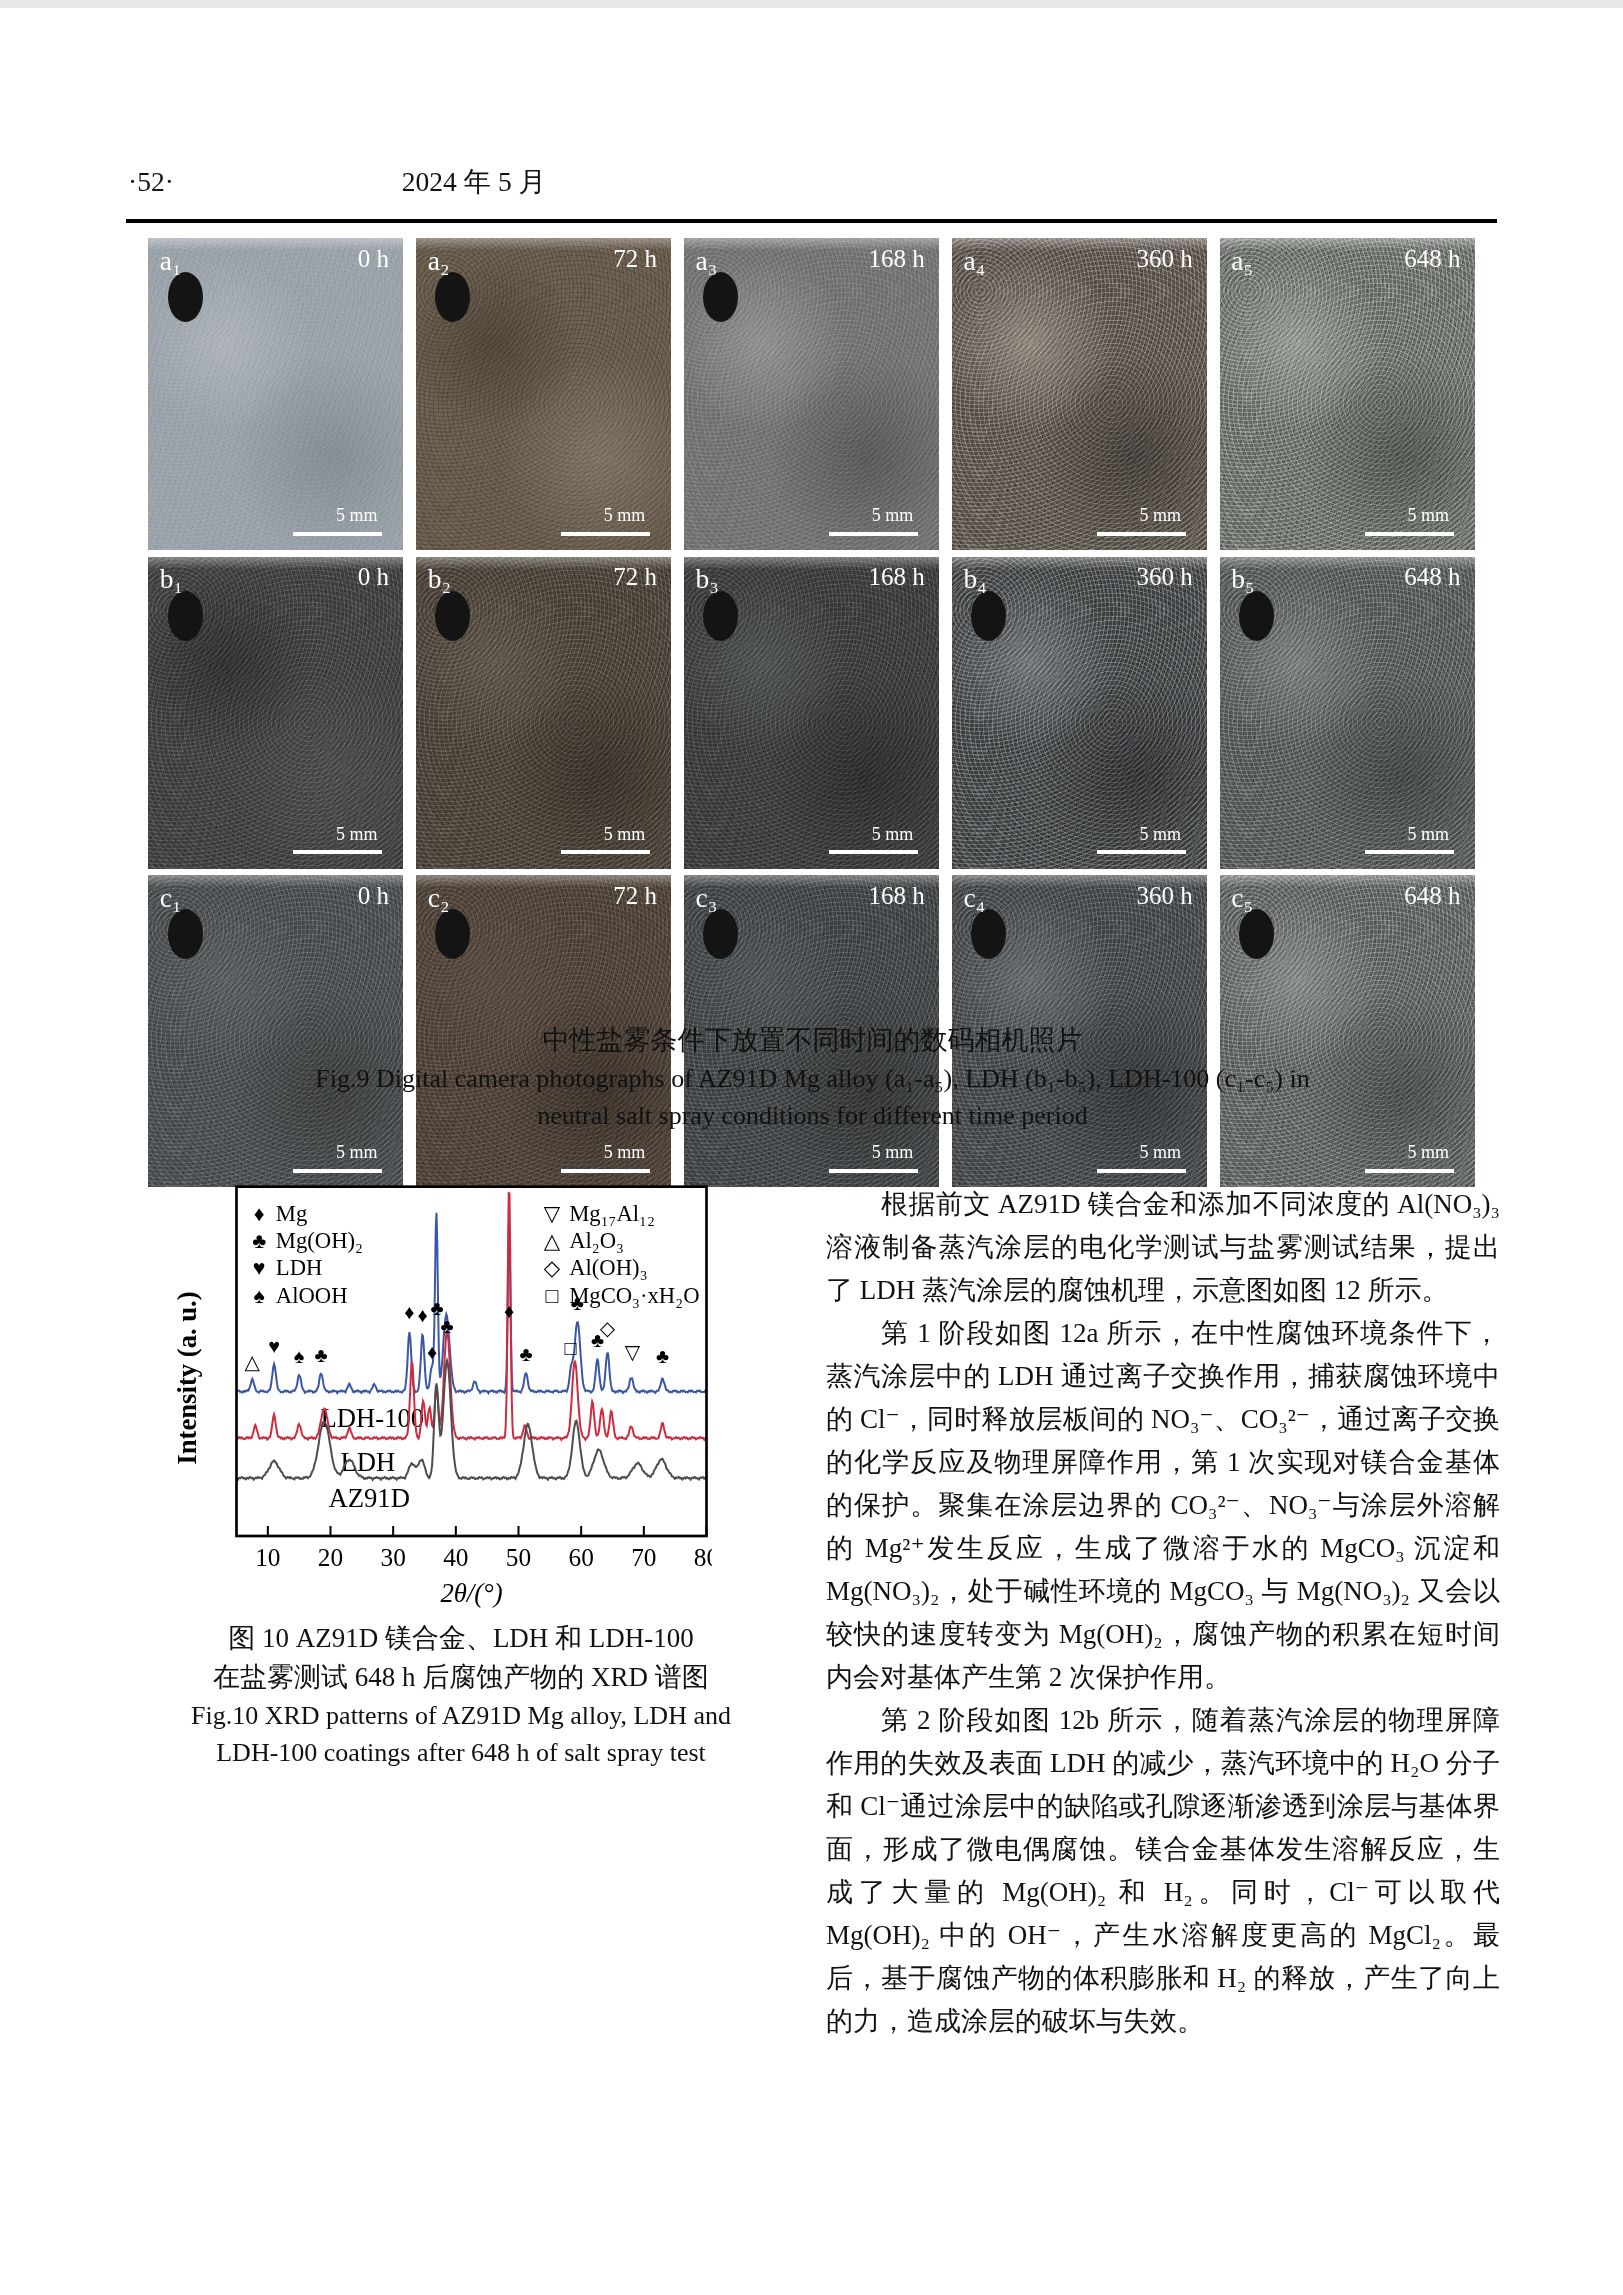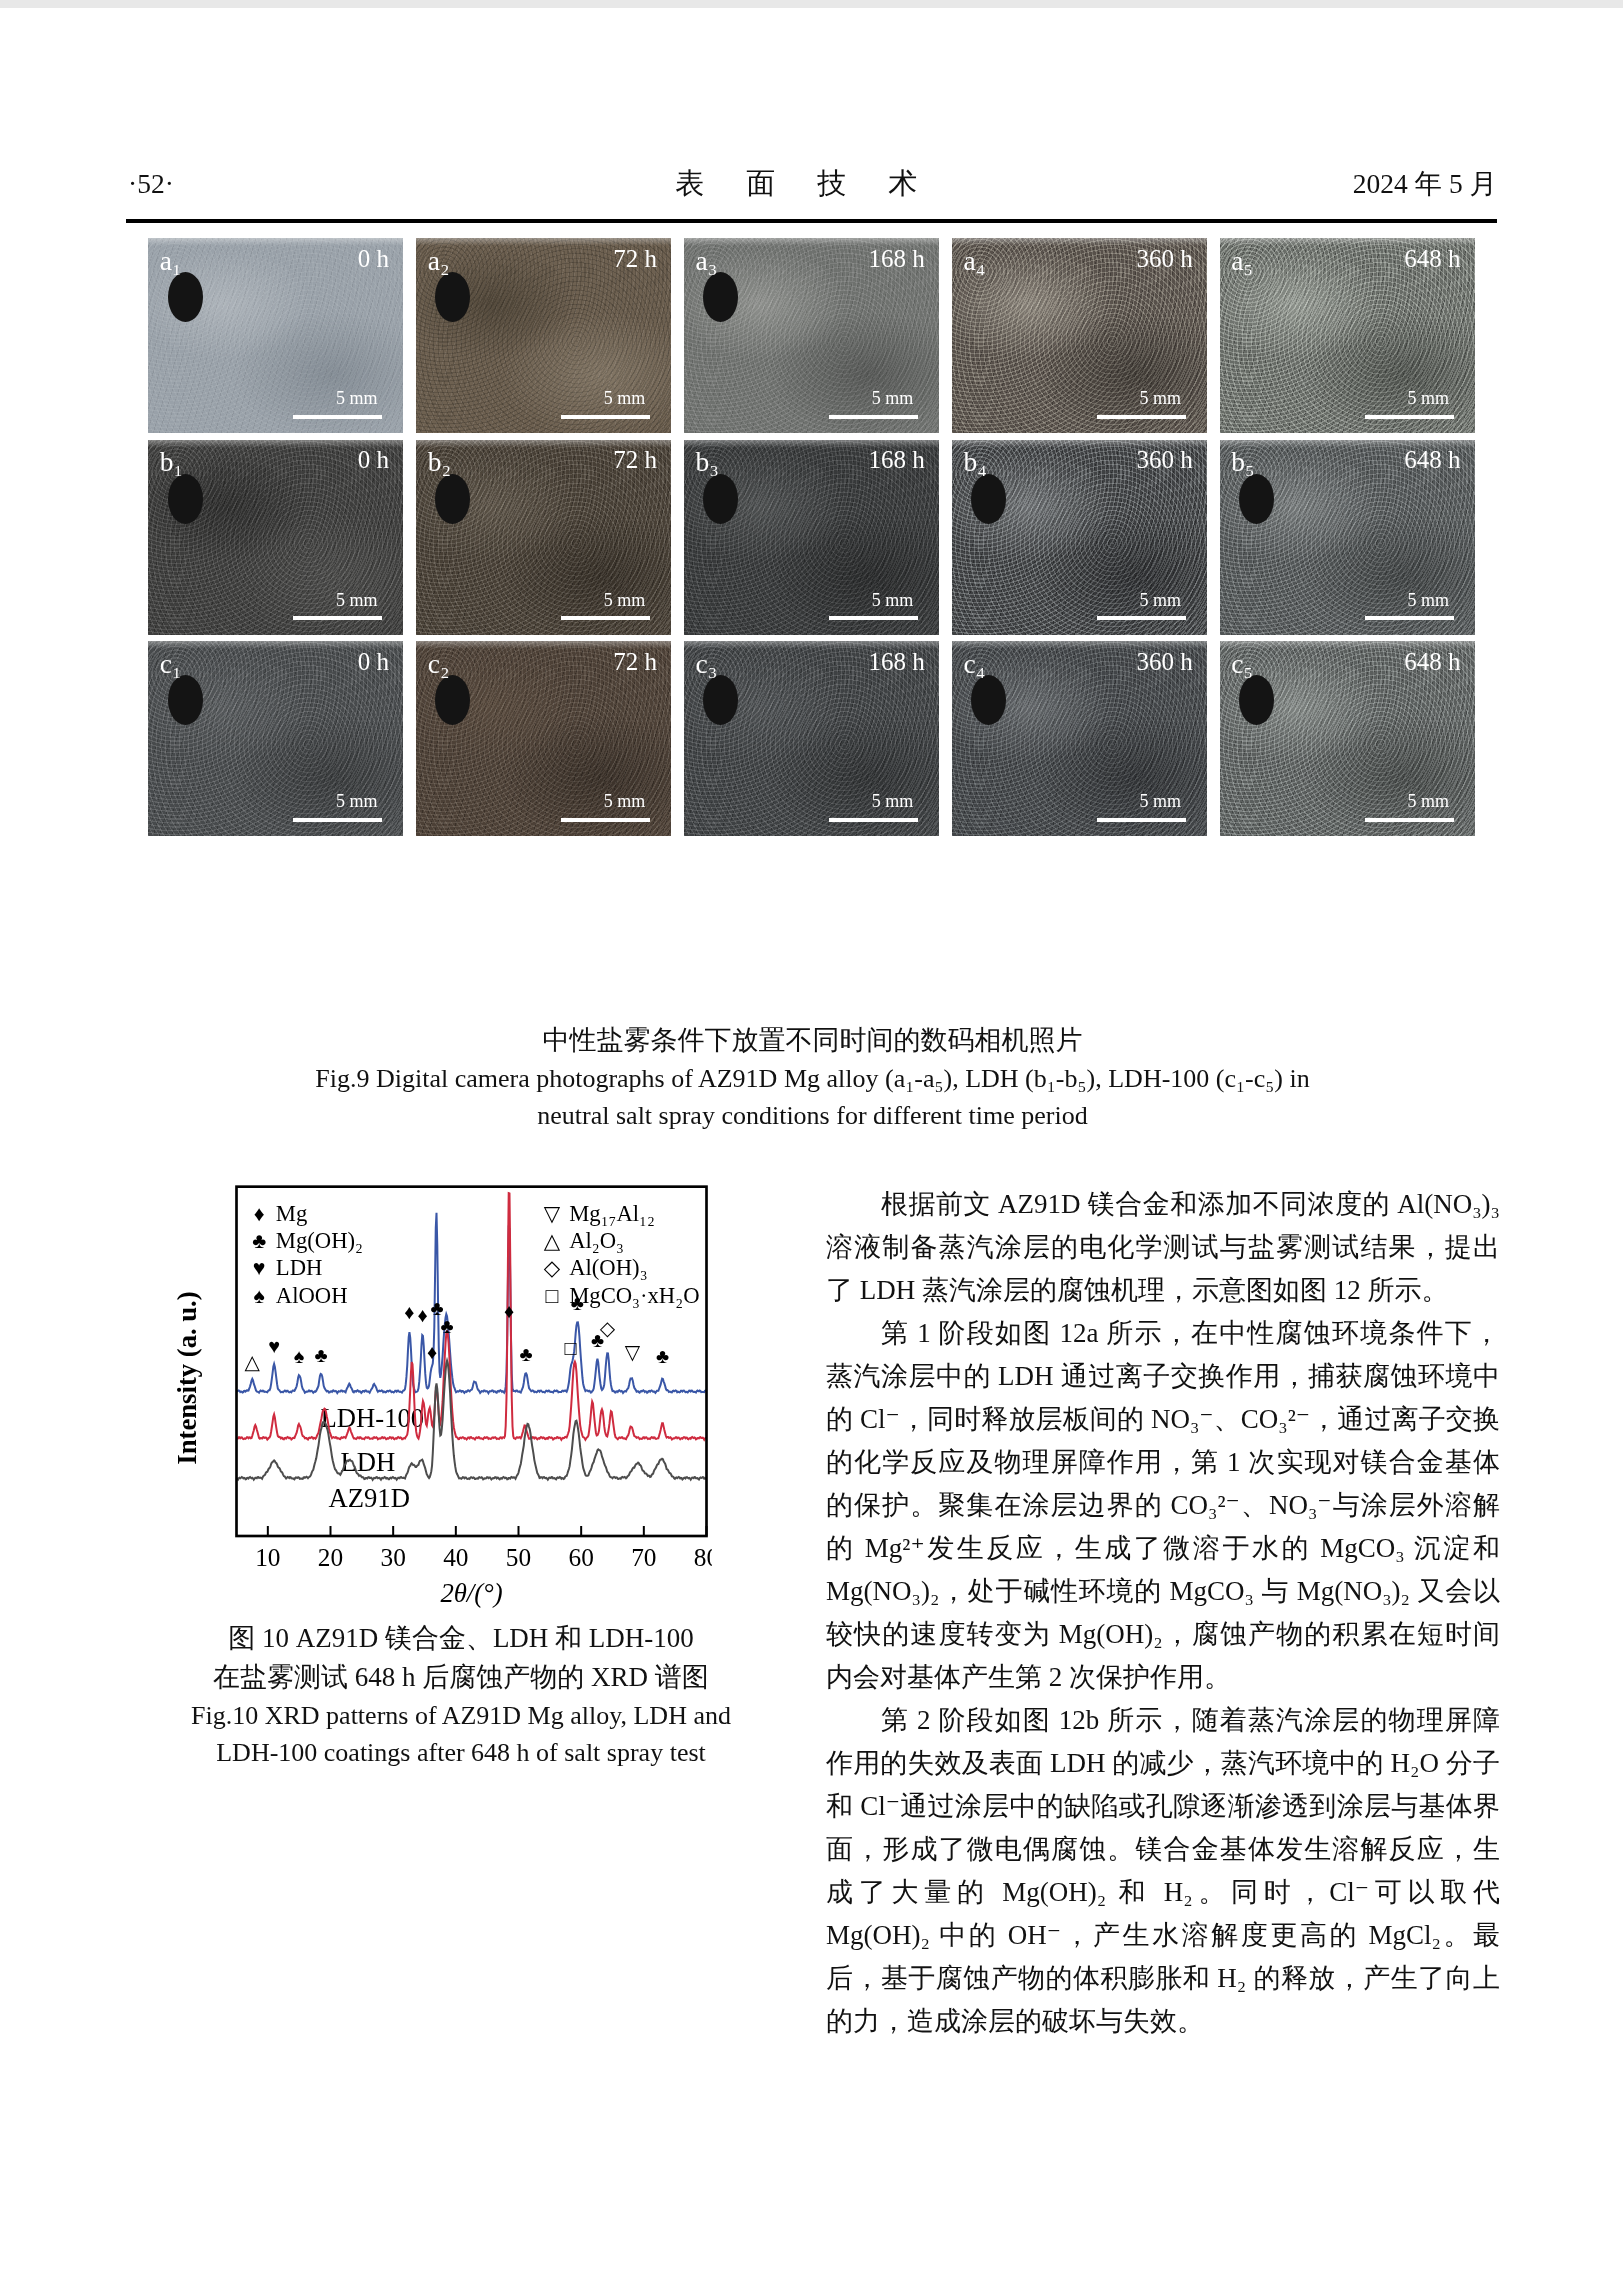--- a/index.html
+++ b/index.html
@@ -10,21 +10,21 @@
   .hdr{position:absolute;left:128px;top:156px;width:1369px;display:flex;align-items:baseline;
        font-size:27.5px;}
   .hdr .pno{width:196px;text-align:left;}
   .hdr .jt{flex:1;text-align:center;letter-spacing:6.5px;font-size:29px;}
   .hdr .dt{width:222px;text-align:right;}
   .hdr-rule{position:absolute;left:126px;top:211px;width:1371px;height:3.9px;background:#000;}
 
   
   .fig9-grid{position:absolute;left:148px;top:230px;width:1327px;
              display:grid;grid-template-columns:repeat(5,1fr);gap:6.5px 12.4px;}
-  .photo{position:relative;margin:0;height:195px;overflow:hidden;
+  .photo{position:relative;margin:0;height:312px;overflow:hidden;
          background-color:var(--base);
          background-image:
            linear-gradient(180deg, rgba(255,255,255,0.35), rgba(255,255,255,0) 4%),
            radial-gradient(ellipse 46% 38% at 30% 34%, var(--bA), transparent 75%),
            radial-gradient(ellipse 52% 44% at 72% 70%, var(--bB), transparent 75%),
            repeating-radial-gradient(circle at 11% 17%, var(--spk) 0 1.3px, transparent 1.3px 3.9px),
            repeating-radial-gradient(circle at 63% 53%, var(--spk) 0 1px, transparent 1px 4.6px),
            repeating-linear-gradient(107deg, transparent 0 2.6px, var(--spk2) 2.6px 3.3px, transparent 3.3px 5.9px); padding-left: 8px;}
   .photo.hole::before{content:'';position:absolute;left:19.6px;top:34px;width:35px;height:50px;
          background:#141414;border-radius:50%;}
@@ -50,21 +50,20 @@
   .rcol{position:absolute;left:826px;top:1175px;width:674px;}
   .rcol p{margin:0;text-indent:55px;}
 </style>
 </head>
 <body>
 
 <div class="page">
 
   <div class="hdr">
     <span class="pno">·52·</span>
-    <span class="jt">表　面　技　术</span>
     <span class="dt">2024 年 5 月</span>
   </div>
   <div class="hdr-rule"></div>
 
   <section class="fig9-grid" id="fig9-grid">
     <figure class="photo hole" style="--base: #99a1a9; --spk: rgba(255,255,255,0.06); --spk2: rgba(0,0,0,0.08); --bA: rgba(255,255,255,0.18); --bB: rgba(70,80,90,0.25);">
       <span class="pid">a₁</span>
       <span class="ptime">0 h</span>
       <span class="pscale">5 mm</span>
       <span class="pbar"></span>

